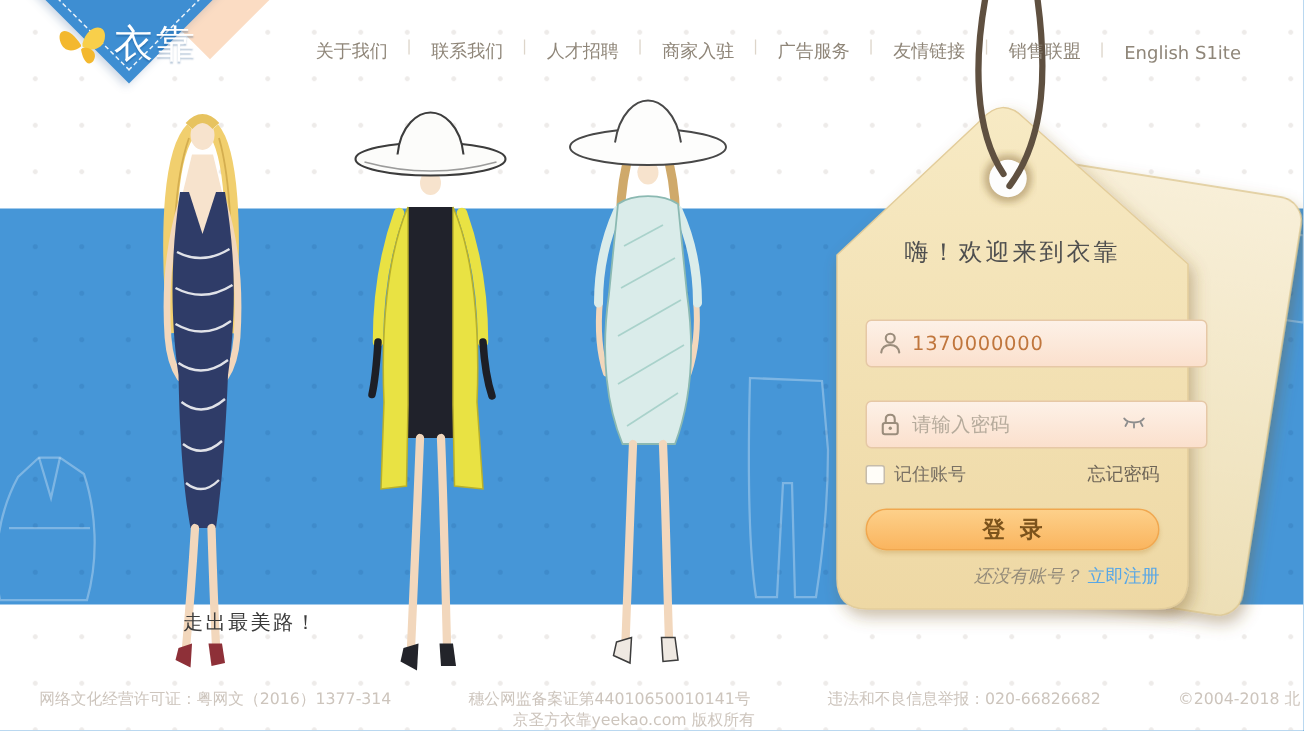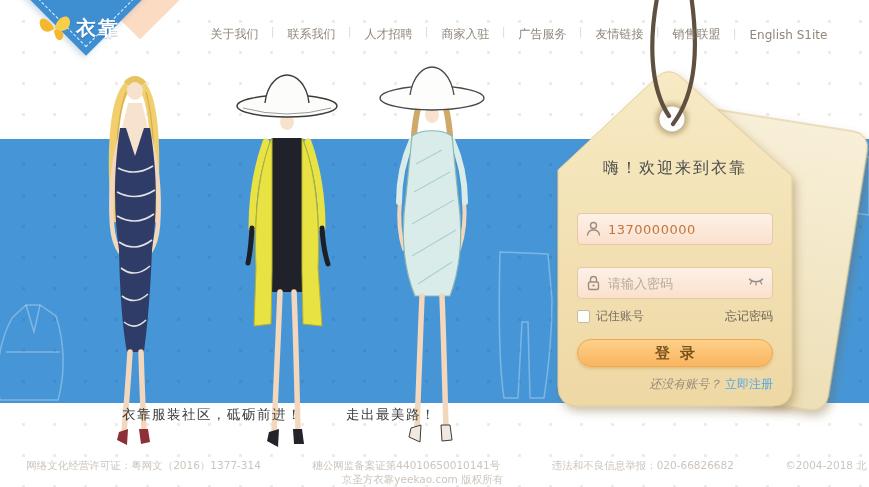--- a/index.html
+++ b/index.html
@@ -11,37 +11,37 @@
   .blue-band{position:absolute;left:0;top:139px;width:869px;height:264px;background:#4696d7;
     background-image:radial-gradient(circle,rgba(36,98,158,.22) 1.5px,rgba(0,0,0,0) 1.9px);
     background-size:31px 31px;background-position:8px 10px;}
   
   .logo{position:absolute;left:0;top:0;width:230px;height:120px;z-index:6;}
   .diamond{position:absolute;transform:rotate(45deg);}
   .diamond.peach{left:100px;top:-57px;width:80px;height:80px;background:#fbdcc3;}
   .diamond.blue{left:36px;top:-65px;width:100px;height:100px;background:#3e8ed2;box-shadow:0 3px 6px rgba(60,100,150,.25);}
   .diamond.blue .dash{position:absolute;inset:6px;border:1.5px dashed rgba(255,255,255,.9);}
   .logo-content{position:absolute;left:38px;top:12px;display:flex;align-items:center;gap:4px;}
-  .logo-text{color:#fff;font-size:20px;font-weight:bold;letter-spacing:2px;text-shadow:0 1px 1px rgba(0,60,120,.3);}
+  .logo-text{color:#fff;font-size:26px;font-weight:normal;letter-spacing:2px;text-shadow:0 1px 1px rgba(0,60,120,.3);}
   .nav{position:absolute;left:196px;top:26px;z-index:6;display:flex;align-items:center;}
   .nav-item{font-size:12px;color:#8f8679;padding:0 14.5px;cursor:pointer;white-space:nowrap;position:relative;}
   .nav-item + .nav-item::before{content:"|";position:absolute;left:-2px;top:0;color:#ddd5ca;font-size:10px;}
   
   .hero-svg{position:absolute;left:0;top:0;z-index:3;pointer-events:none;}
   .slogan{position:absolute;left:122px;top:406px;z-index:4;display:flex;gap:44px;
     font-family:"DejaVu Serif","Liberation Serif",serif;font-size:13.5px;color:#3b3b3b;letter-spacing:1.5px;}
   
   .tag-svg{position:absolute;left:0;top:0;z-index:5;pointer-events:none;}
   .login-panel{position:absolute;left:556px;top:150px;width:238px;z-index:7;}
   .login-title{margin-top:8px;height:22px;text-align:center;font-family:"DejaVu Serif","Liberation Serif",serif;
     font-size:16px;font-weight:400;color:#4f4f4f;letter-spacing:2px;}
   .field{position:relative;width:196px;margin:0 auto;}
   .field.account{margin-top:33px;}
   .field.password{margin-top:22px;}
-  .field input{box-sizing:border-box;width:196px;height:32px;border:1px solid #e6c8a6;border-radius:4px;
+  .field input{box-sizing:border-box;width:228px;height:32px;border:1px solid #e6c8a6;border-radius:4px;
     background:linear-gradient(#fdf1e7,#fbe0cd);padding:0 26px 0 30px;font-size:13px;outline:none;
     font-family:"DejaVu Sans","Liberation Sans",sans-serif;}
   .field.account input{color:#c0763d;letter-spacing:.5px;}
   .field.password input{color:#6b6155;}
   .field.password input::placeholder{color:#b6ab9c;}
   .field .left-icon{position:absolute;left:9px;top:8px;}
   .field .right-icon{position:absolute;right:9px;top:9px;cursor:pointer;}
   .options-row{width:196px;margin:9px auto 0;display:flex;justify-content:space-between;align-items:center;
     font-size:12px;color:#7a7164;}
   .remember{display:flex;align-items:center;gap:6px;cursor:pointer;}
@@ -240,21 +240,20 @@
 
     <button class="login-btn">登录</button>
 
     <div class="register-row">
       <span class="no-account">还没有账号？</span>
       <span class="register-link">立即注册</span>
     </div>
   </div>
 
   <div class="slogan">
-    <span>衣靠服装社区，砥砺前进！</span>
     <span>走出最美路！</span>
   </div>
 
   <div class="footer">
     <span>网络文化经营许可证：粤网文（2016）1377-314</span>
     <span>穗公网监备案证第44010650010141号</span>
     <span>违法和不良信息举报：020-66826682</span>
     <span>©2004-2018 北京圣方衣靠yeekao.com 版权所有</span>
   </div>
 

